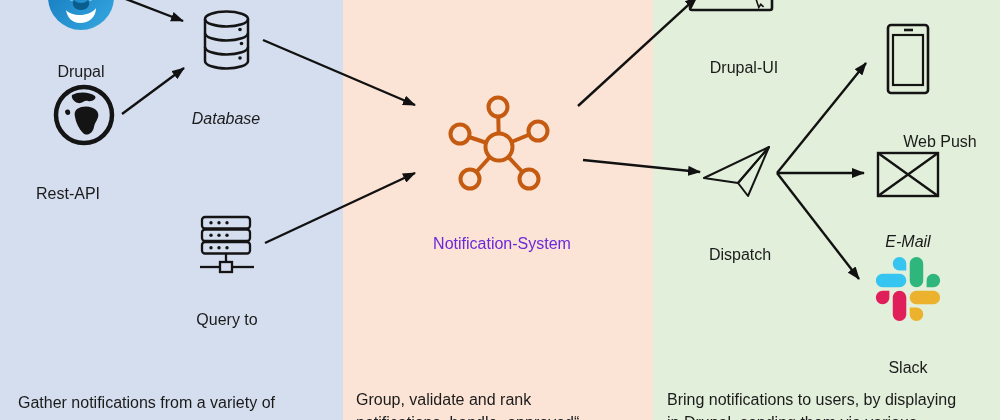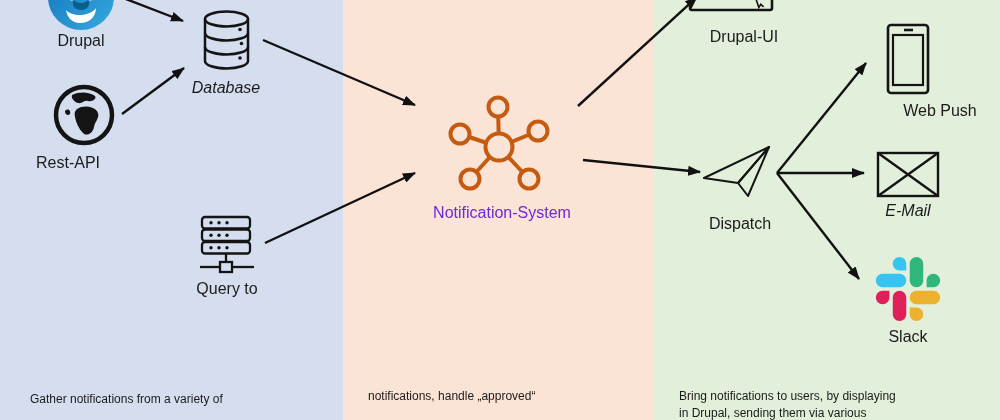--- a/index.html
+++ b/index.html
@@ -8,25 +8,25 @@
     font-family:"Liberation Sans",sans-serif;color:#1b1b1b;
   }
   .col{position:absolute;top:0;height:420px;}
   .col1{left:0;width:343px;background:#D5DEEF;}
   .col2{left:343px;width:310px;background:#FBE4D5;}
   .col3{left:653px;width:347px;background:#E2EFDA;}
   svg.abs{position:absolute;overflow:visible;}
   .arrows{left:0;top:0;pointer-events:none;}
   .lbl{
     position:absolute;transform:translateX(-50%);
-    font-size:16px;line-height:1.18;text-align:right;white-space:nowrap;
+    font-size:16px;line-height:1.18;text-align:right;white-space:nowrap;margin-top:31px;
   }
   .lbl.orange{color:#6d28d9;}
   .cap{
-    position:absolute;font-size:12px;line-height:1.45;color:#1b1b1b;margin-left:12px;
+    position:absolute;font-size:16px;line-height:1.45;color:#1b1b1b;
   }
 </style>
 </head>
 <body>
 
 <div class="stage">
 
   <div class="col col1"></div>
   <div class="col col2"></div>
   <div class="col col3"></div>
@@ -170,20 +170,21 @@
   <div class="lbl" style="left:744px;top:28px;">Drupal-UI</div>
   <div class="lbl" style="left:940px;top:102px;">Web Push</div>
   <div class="lbl" style="left:908px;top:202px;font-style:italic;">E-Mail</div>
   <div class="lbl" style="left:908px;top:328px;">Slack</div>
   <div class="lbl" style="left:740px;top:215px;">Dispatch</div>
 
   <div class="cap" style="left:18px;top:391px;width:320px;">
     <div>Gather notifications from a variety of</div>
   </div>
   <div class="cap" style="left:356px;top:388px;width:300px;">
+    <div>Group, validate and rank</div>
     <div>notifications, handle „approved“</div>
   </div>
   <div class="cap" style="left:667px;top:388px;width:330px;">
     <div>Bring notifications to users, by displaying</div>
     <div>in Drupal, sending them via various</div>
   </div>
 
 </div>
 
 </body></html>

